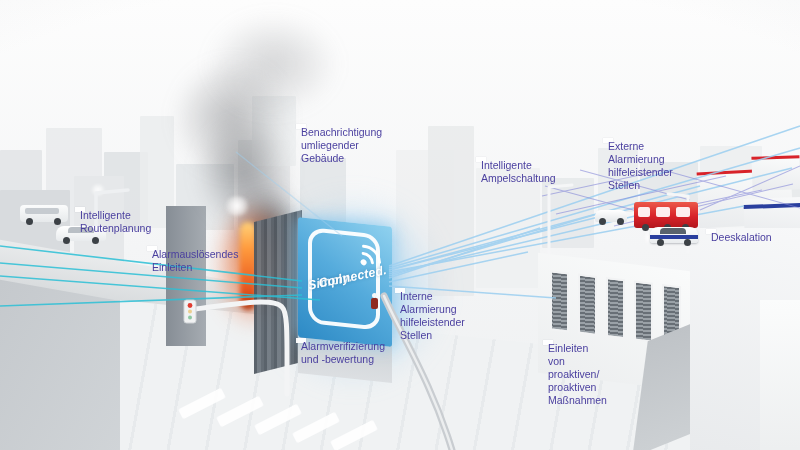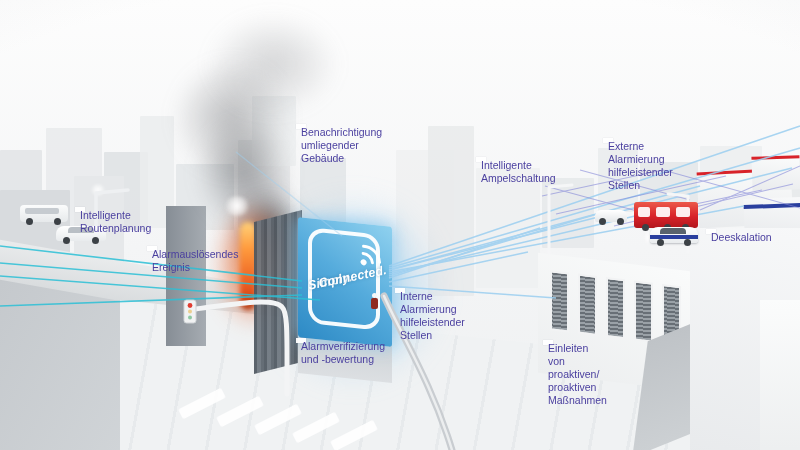--- a/index.html
+++ b/index.html
@@ -254,21 +254,21 @@
     <div class="wheel" style="left:7px;"></div>
       <div class="wheel" style="left:34px;"></div>
   </div>
   <div class="flash" style="left:630px;top:208px;width:18px;height:14px;"></div>
   <div class="flash" style="left:642px;top:231px;width:18px;height:13px;"></div>
   <div class="flash" style="left:90px;top:184px;width:16px;height:12px;"></div>
 
   <div class="label" style="left:75px;top:207px;"><span>Intelligente
 Routenplanung</span></div>
   <div class="label" style="left:147px;top:246px;"><span>Alarmauslösendes
-Ereignis</span></div>
+Einleiten</span></div>
   <div class="label" style="left:296px;top:124px;"><span>Benachrichtigung
 umliegender Gebäude</span></div>
   <div class="label" style="left:476px;top:157px;"><span>Intelligente
 Ampelschaltung</span></div>
   <div class="label" style="left:603px;top:138px;"><span>Externe Alarmierung
 hilfeleistender Stellen</span></div>
   <div class="label" style="left:706px;top:229px;"><span>Deeskalation</span></div>
   <div class="label" style="left:395px;top:288px;"><span>Interne Alarmierung
 hilfeleistender Stellen</span></div>
   <div class="label" style="left:296px;top:338px;"><span>Alarmverifizierung

